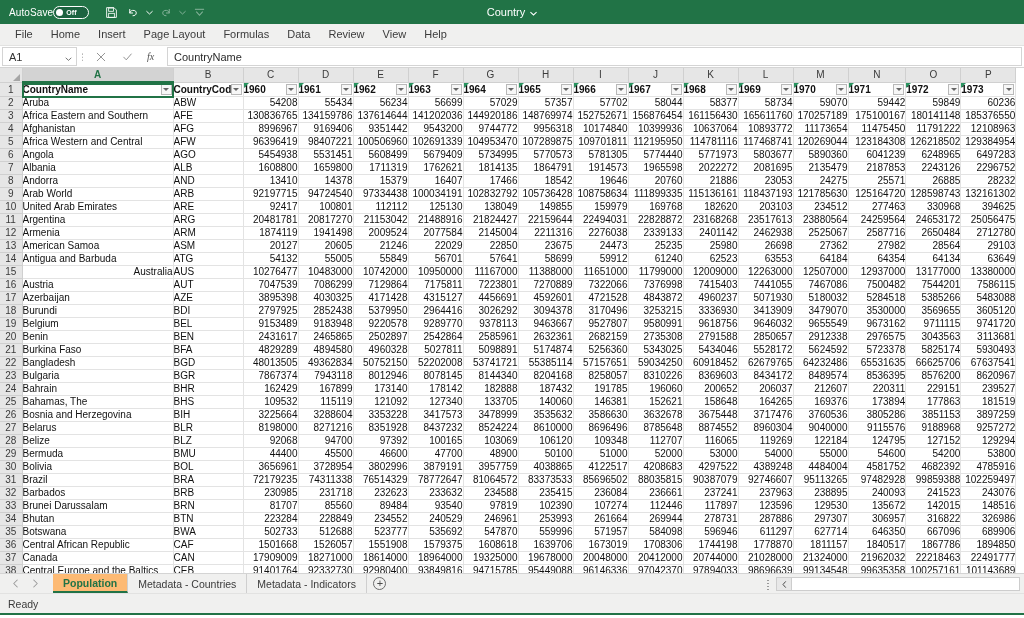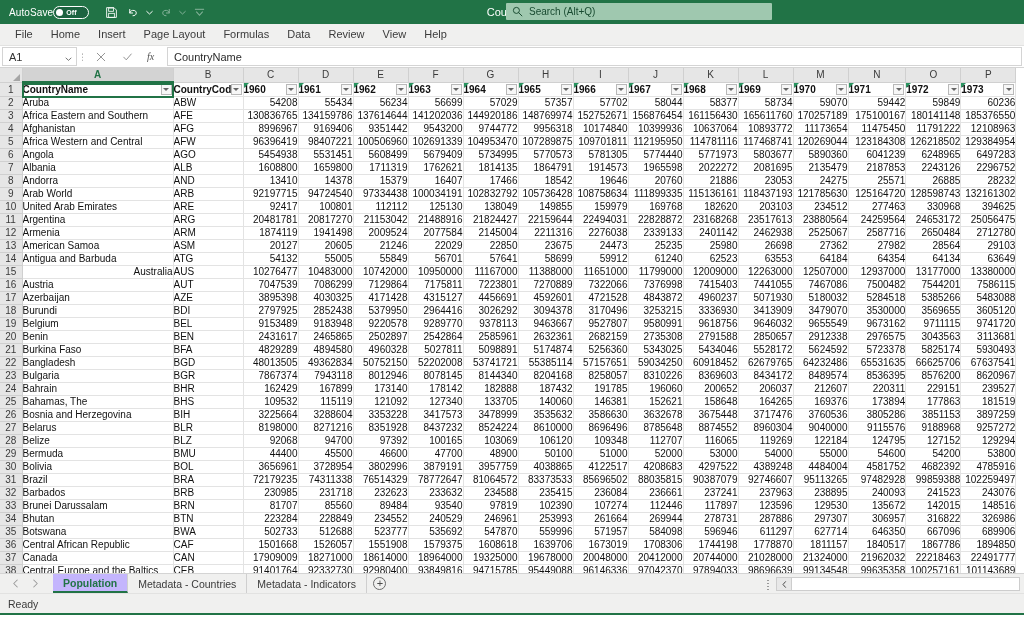--- a/index.html
+++ b/index.html
@@ -146,21 +146,21 @@
     position: relative;
   }
   .navarrows { display: flex; align-items: center; gap: 13px; padding: 0 14px 0 12px; }
   .navarrows svg { display: block; }
   .stab {
     font-size: 10.5px; color: #3b3b3b; padding: 0 10px; height: 19px;
     display: flex; align-items: center; white-space: nowrap;
     border-right: 1px solid #cfcfcf;
   }
   .stab.active {
-    color: #217346; font-weight: bold; background: #c4b5fd;
+    color: #217346; font-weight: bold; background: #fdba74;
     border-bottom: 2px solid #217346; border-right: 1px solid #cfcfcf;
   }
   .addsheet {
     width: 26px; display: flex; align-items: center; justify-content: center;
   }
   .addsheet .circ {
     width: 13px; height: 13px; border-radius: 50%; border: 1px solid #6b6b6b;
     display: flex; align-items: center; justify-content: center;
     font-size: 11px; line-height: 1; color: #4a4a4a;
   }
@@ -236,29 +236,20 @@
         </svg>
     </span>
   </div>
 
   <div class="doc-title">
     <span class="name">Country</span><span class="tcaret"><svg width="7" height="5" viewBox="0 0 8 5">
           <path d="M0.5 1 L4 4.2 L7.5 1" fill="none" stroke="#ffffff" stroke-width="1.2"></path>
         </svg></span>
   </div>
 
-  <div class="searchbox">
-    <span>
-      <svg width="11" height="11" viewBox="0 0 12 12">
-          <circle cx="4.8" cy="4.8" r="3.3" fill="none" stroke="#184a30" stroke-width="1.05"></circle>
-          <path d="M7.3 7.3 L10.8 10.8" stroke="#184a30" stroke-width="1.05" stroke-linecap="round"></path>
-        </svg>
-    </span>
-    <span class="ph">Search (Alt+Q)</span>
-  </div>
 </div>
 
 <div class="ribbon">
   <div class="rtab">File</div>
   <div class="rtab">Home</div>
   <div class="rtab">Insert</div>
   <div class="rtab">Page Layout</div>
   <div class="rtab">Formulas</div>
   <div class="rtab">Data</div>
   <div class="rtab">Review</div>

